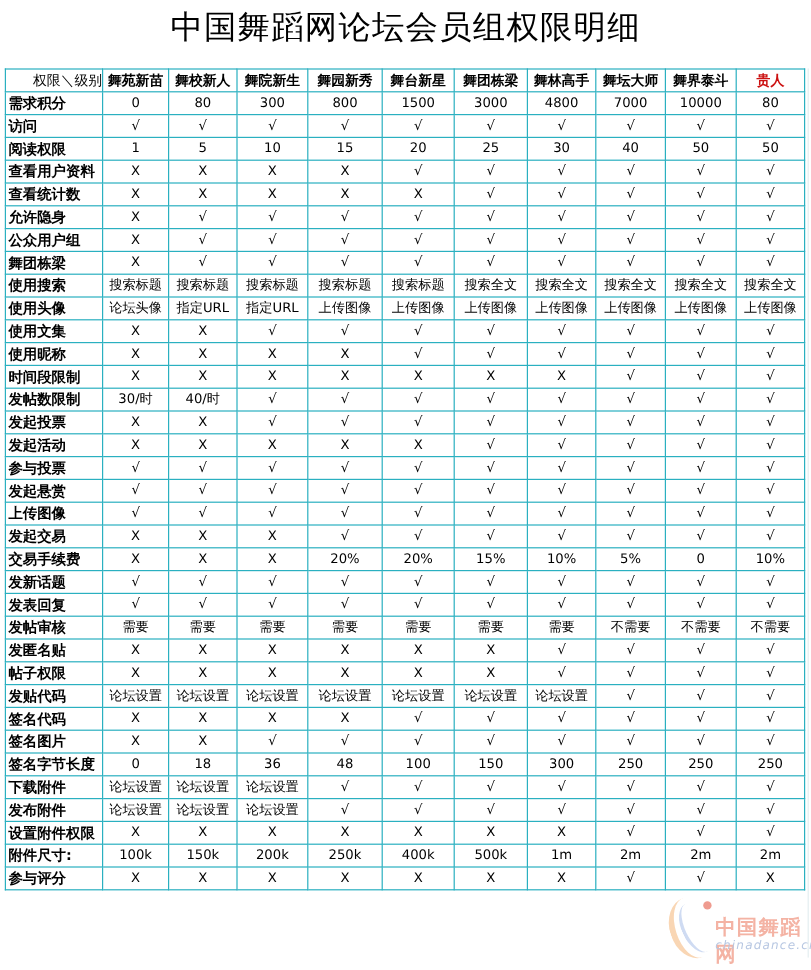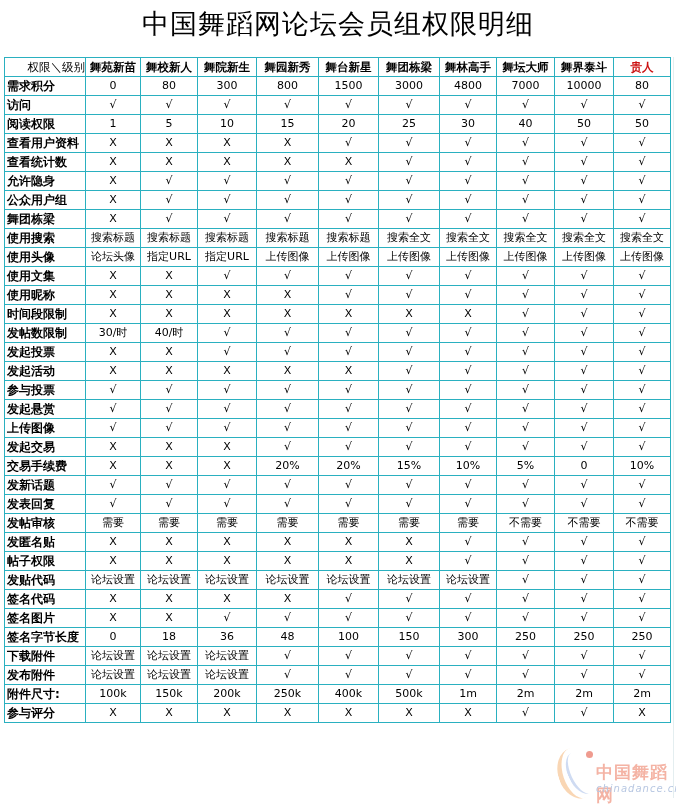--- a/index.html
+++ b/index.html
@@ -479,20 +479,33 @@
         <td>论坛设置</td>
         <td>√</td>
         <td>√</td>
         <td>√</td>
         <td>√</td>
         <td>√</td>
         <td>√</td>
         <td>√</td>
       </tr>
       <tr>
+        <td class="rowlabel">设置附件权限</td>
+        <td>X</td>
+        <td>X</td>
+        <td>X</td>
+        <td>X</td>
+        <td>X</td>
+        <td>X</td>
+        <td>X</td>
+        <td>√</td>
+        <td>√</td>
+        <td>√</td>
+      </tr>
+      <tr>
         <td class="rowlabel">附件尺寸:</td>
         <td>100k</td>
         <td>150k</td>
         <td>200k</td>
         <td>250k</td>
         <td>400k</td>
         <td>500k</td>
         <td>1m</td>
         <td>2m</td>
         <td>2m</td>

